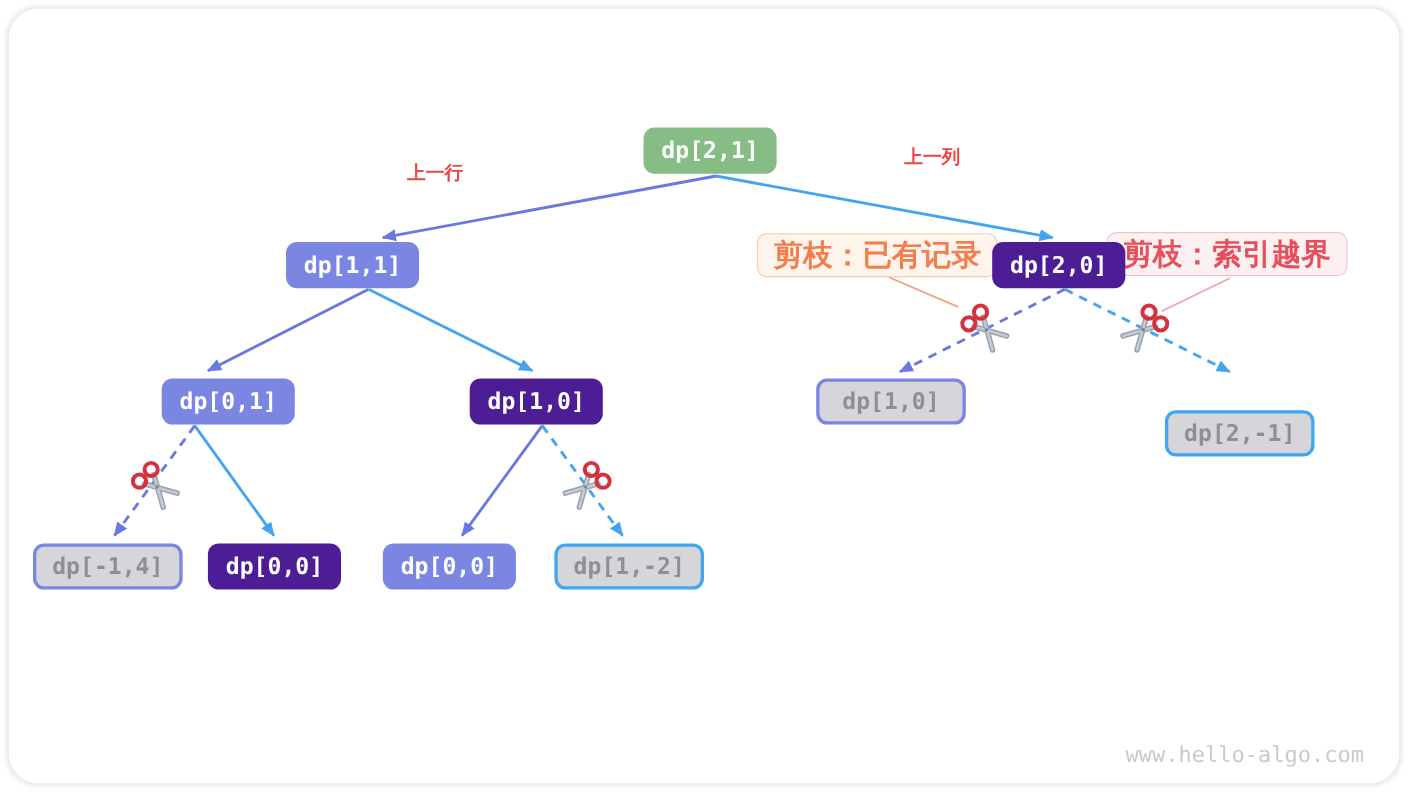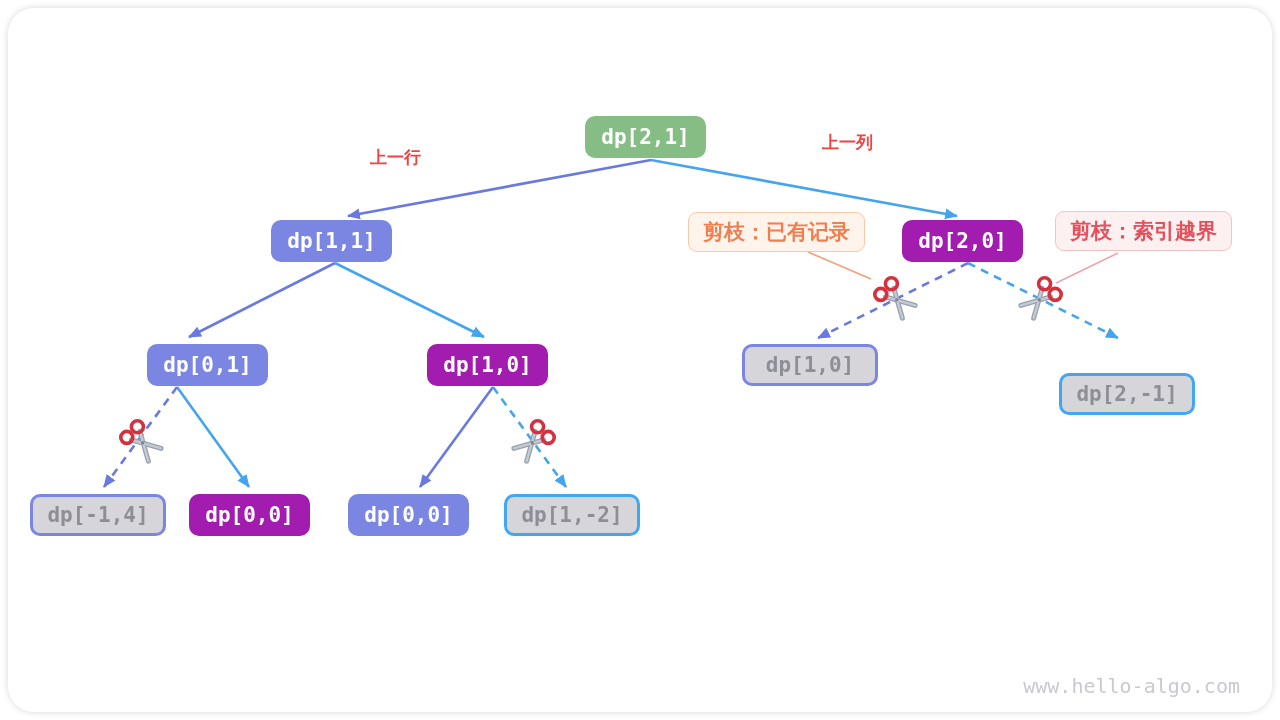--- a/index.html
+++ b/index.html
@@ -26,38 +26,38 @@
     border-radius:10px;
     display:flex;align-items:center;justify-content:center;
     font-family:"DejaVu Sans Mono", monospace;
     font-weight:700;font-size:21px;
     color:#ffffff;
     box-sizing:border-box;
     letter-spacing:0px;
   }
   .node.green {background:#85bd85;}
   .node.purple{background:#7a86e2;}
-  .node.blue  {background:#a21caf;}
+  .node.blue  {background:#4c1d95;}
   .node.pruned{background:#d5d5da;color:#8e8e96;width:136px;}
   .node.pruned.b-purple{border:3px solid #7a86e2;}
   .node.pruned.b-blue  {border:3px solid #41a7f0;}
 
   .edge-label{
     position:absolute;
     font-size:17px;font-weight:700;
     color:#ef4444;
     white-space:nowrap;
   }
   .callout{
     position:absolute;
     height:40px;
     display:flex;align-items:center;justify-content:center;
     padding:0 14px;
     border-radius:9px;
-    font-size:21px;font-weight:700;
+    font-size:27px;font-weight:700;
     white-space:nowrap;
     box-sizing:border-box;
   }
   .callout.orange{
     color:#f07e4f;background:#fef4ec;border:1.5px solid #f6c9a8;
   }
   .callout.red{
     color:#e4505c;background:#fdf0f1;border:1.5px solid #f3c2c7;
   }
   .watermark{
@@ -110,24 +110,24 @@
   <use href="#scissors-shape" transform="translate(896,299) rotate(45)"></use>
   <use href="#scissors-shape" transform="translate(1040,299) rotate(135)"></use>
   <use href="#scissors-shape" transform="translate(142,442) rotate(45)"></use>
   <use href="#scissors-shape" transform="translate(533,442) rotate(135)"></use>
 </svg>
 
 <div class="edge-label" style="left:370px;top:146px;">上一行</div>
 <div class="edge-label" style="left:822px;top:131px;">上一列</div>
 
 <div class="callout orange" style="left:688px;top:212px;">剪枝：已有记录</div>
-<div class="callout red" style="left:1055px;top:211px;">剪枝：索引越界</div>
+<div class="callout red" style="left:1006px;top:211px;">剪枝：索引越界</div>
 
 <div class="node green" style="left:585px;top:116px;">dp[2,1]</div>
-<div class="node purple" style="left:271px;top:220px;">dp[1,1]</div>
+<div class="node purple" style="left:260px;top:220px;">dp[1,1]</div>
 <div class="node blue" style="left:902px;top:220px;">dp[2,0]</div>
 <div class="node purple" style="left:111px;top:344px;margin-left:36px;">dp[0,1]</div>
 <div class="node blue" style="left:427px;top:344px;">dp[1,0]</div>
 <div class="node pruned b-purple" style="left:742px;top:344px;">dp[1,0]</div>
 <div class="node pruned b-blue" style="left:1059px;top:344px;margin-top:29px;">dp[2,-1]</div>
 <div class="node pruned b-purple" style="left:30px;top:494px;">dp[-1,4]</div>
 <div class="node blue" style="left:189px;top:494px;">dp[0,0]</div>
 <div class="node purple" style="left:348px;top:494px;">dp[0,0]</div>
 <div class="node pruned b-blue" style="left:504px;top:494px;">dp[1,-2]</div>
 

